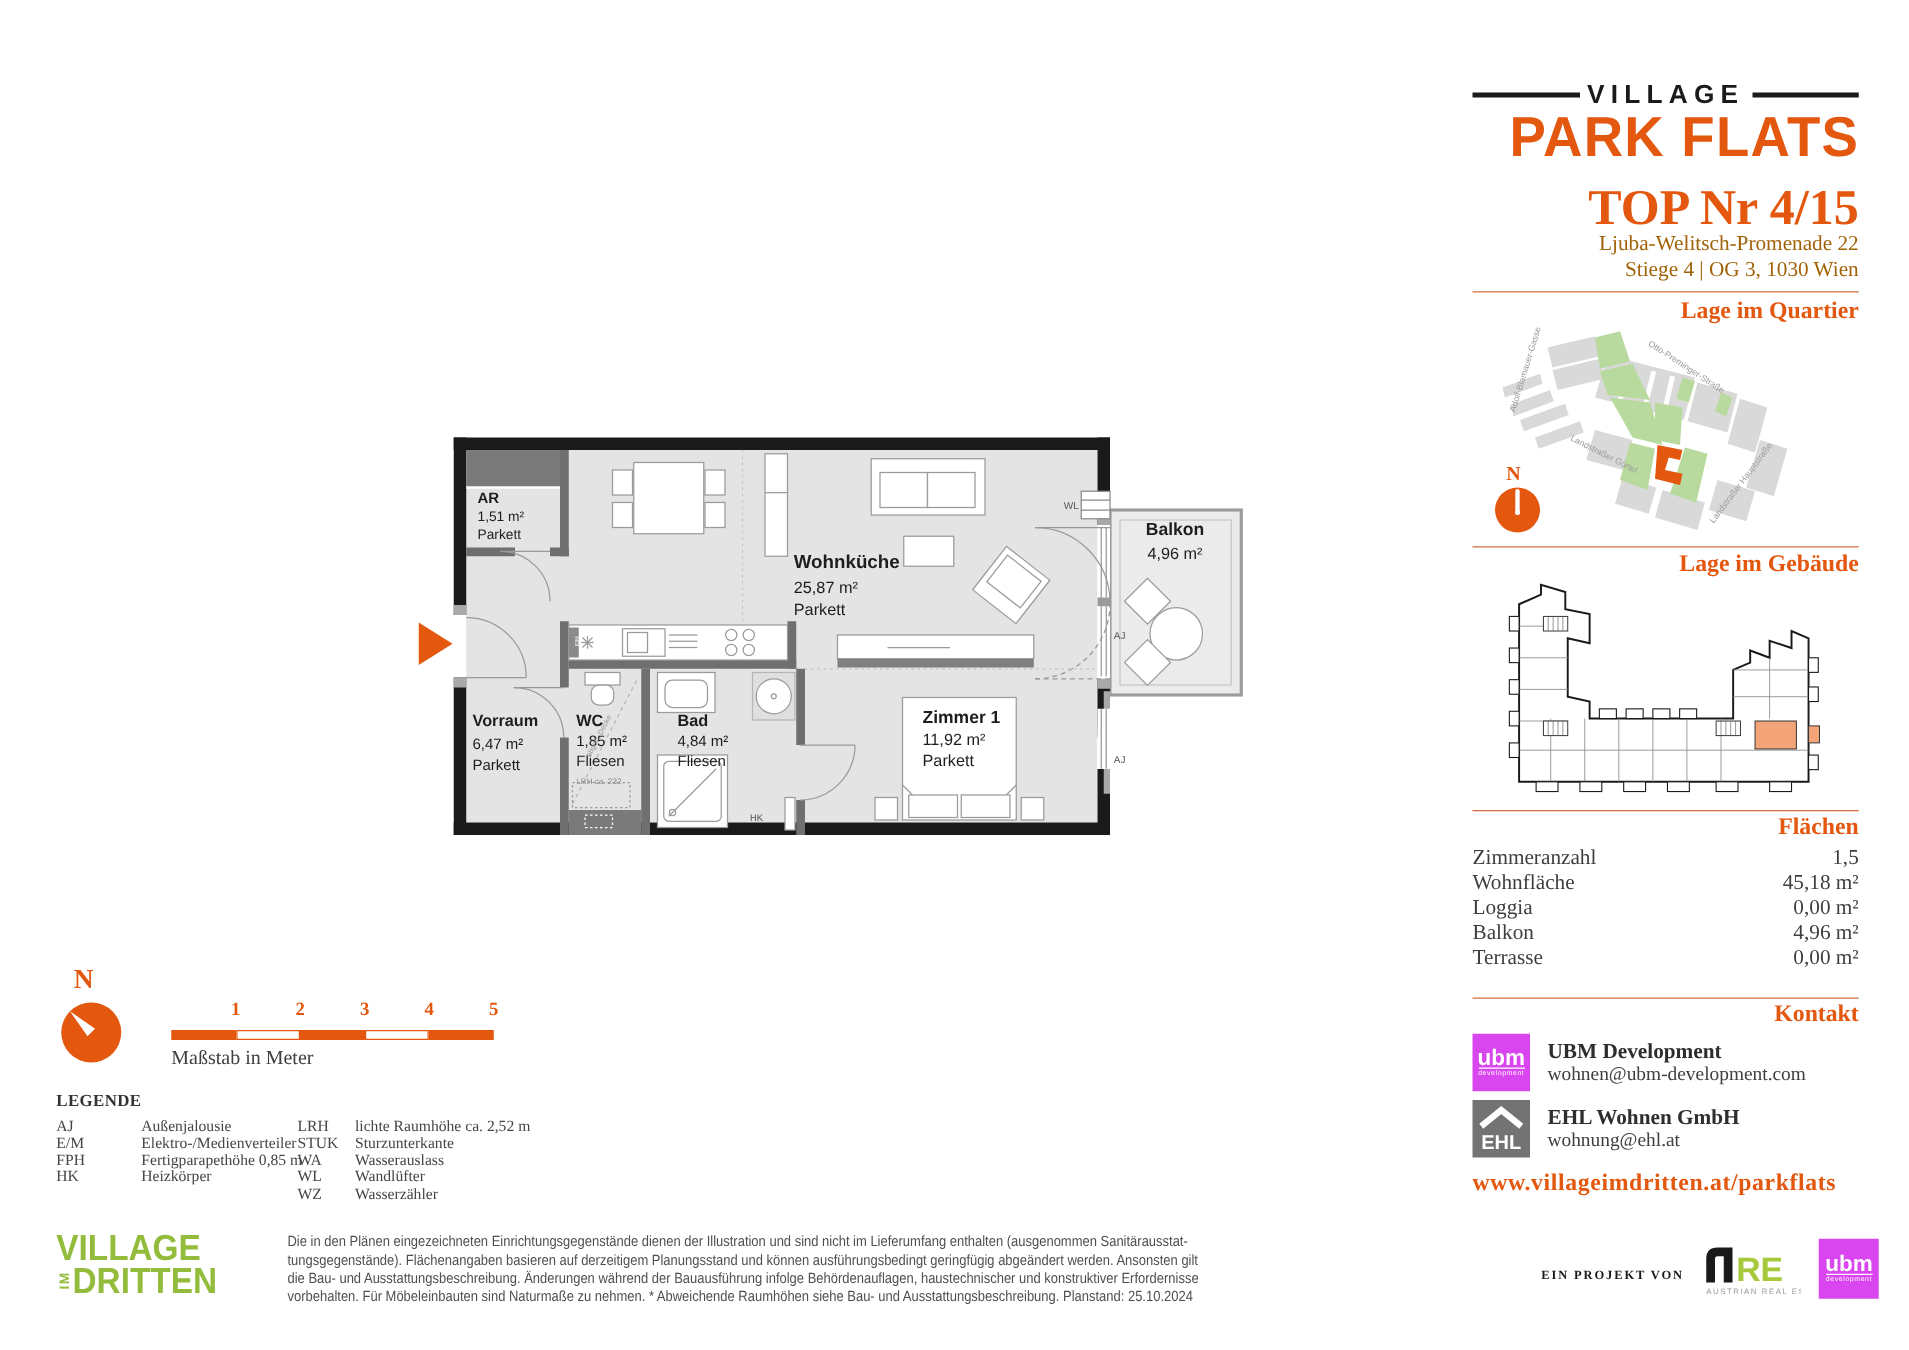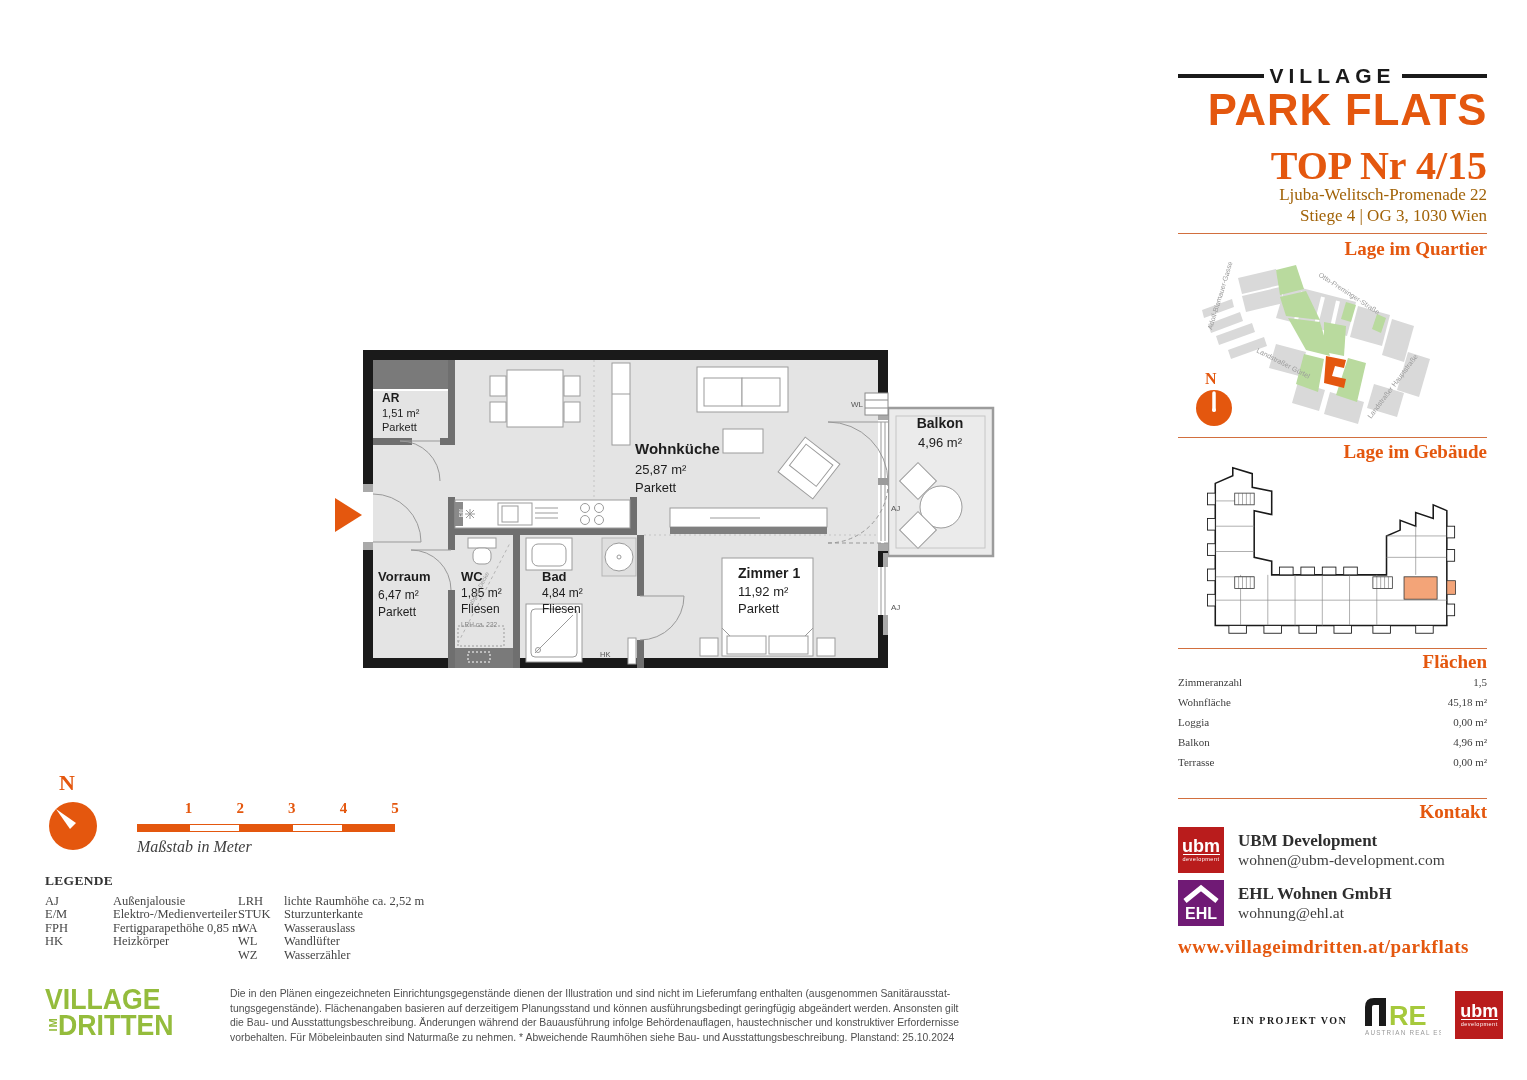--- a/index.html
+++ b/index.html
@@ -16,44 +16,44 @@
   .brandmain{position:absolute;top:26px;right:0;font-family:"Liberation Sans",sans-serif;
        font-weight:bold;font-size:45px;color:#e4570e;letter-spacing:1px;transform:scaleX(.97);
        transform-origin:right;white-space:nowrap;}
   .unittitle{position:absolute;top:84px;right:0;font-weight:bold;font-size:40px;color:#e4570e;}
   .addr{position:absolute;top:126px;right:0;text-align:right;font-size:17px;line-height:21px;color:#a16207;}
   .divider{position:absolute;left:0;width:309px;border-top:1px solid #d26f3e;}
   .sechead{position:absolute;right:0;font-weight:bold;font-size:19px;color:#e4570e;}
 
   
   .arow{position:absolute;left:0;width:309px;display:flex;justify-content:space-between;
-        font-size:11px;color:#3e3e3e;}
+        font-size:17px;color:#3e3e3e;}
   
   .crow{position:absolute;left:0;display:flex;align-items:center;}
   .logosq{width:46px;height:46px;display:flex;flex-direction:column;align-items:center;
         justify-content:center;color:#fff;font-family:"Liberation Sans",sans-serif;flex:none;}
-  .ubm-sq{background:#b91c1c;}
+  .ubm-sq{background:#d946ef;}
   .ubm-sq .m{font-weight:bold;font-size:18px;line-height:16px;}
   .ubm-sq .s{font-size:5.5px;letter-spacing:.5px;border-top:1px solid #fff;padding-top:1px;}
-  .ehl-sq{background:#701a75;position:relative;}
+  .ehl-sq{background:#737373;position:relative;}
   .cinfo{margin-left:14px;}
   .cname{font-weight:bold;font-size:17px;color:#2e2e2e;}
   .cmail{font-size:15.5px;color:#3e3e3e;}
   .weburl{position:absolute;left:0;font-weight:bold;font-size:19px;color:#e4570e;letter-spacing:.5px;}
 
   
   #compass2{left:45px;top:770px;width:90px;}
   #compass2 .n{font-weight:bold;font-size:22px;color:#e4570e;margin-left:14px;}
   #scalebar{left:137px;top:800px;width:259px;height:60px;font-size:15px;}
   #scalebar .num{position:absolute;top:0;width:20px;text-align:center;color:#e4570e;font-weight:bold;}
   #scalebar .stripe{position:absolute;top:24px;left:0;display:flex;width:258px;height:8px;}
   #scalebar .seg{width:51.6px;height:8px;box-sizing:border-box;}
   #scalebar .on{background:#e4570e;}
   #scalebar .off{background:#fff;border:1px solid #e4570e;}
-  #scalebar .cap{position:absolute;top:38px;left:0;font-size:16px;color:#3e3e3e;font-style:italic;}
+  #scalebar .cap{position:absolute;top:38px;left:0;font-size:16px;color:#3e3e3e;}
   #legend{left:45px;top:874px;width:430px;font-size:12.5px;line-height:13.5px;color:#454545;}
   #legend .title{font-weight:bold;font-size:13.5px;margin-bottom:7px;letter-spacing:.3px;color:#333;}
   #legend .cols{position:relative;}
   #legend .col{position:absolute;top:0;}
   #legend .c1{left:0;} #legend .c2{left:193px;}
   #legend .row{display:flex;}
   #legend .ab{width:68px;flex:none;}
   #legend .c2 .ab{width:46px;}
 
   

